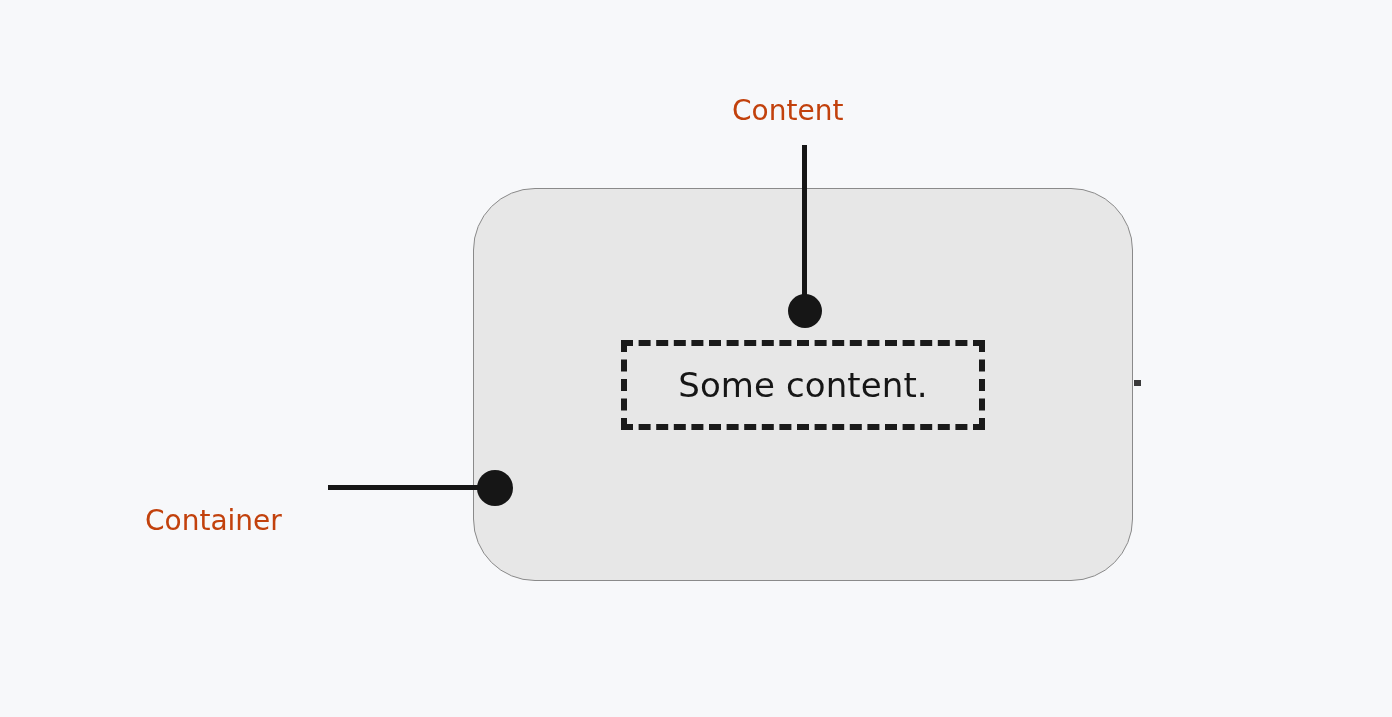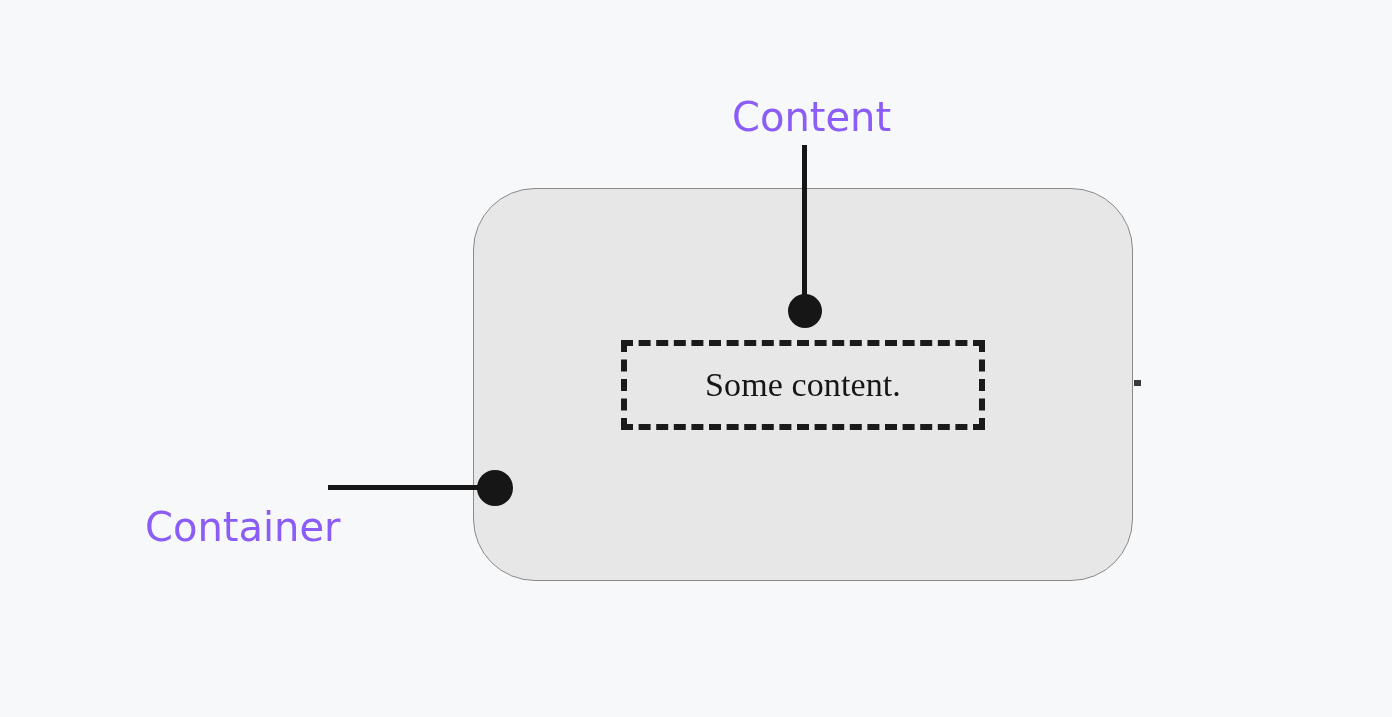--- a/index.html
+++ b/index.html
@@ -47,28 +47,27 @@
     display: flex;
     align-items: center;
     justify-content: center;
   }
   .content-box-text {
     font-size: 34px;
     color: #161616;
     line-height: 1;
     white-space: nowrap;
     letter-spacing: 0.1px;
-    font-family: Liberation Serif, serif;
   }
 
   
   .callout-label {
     position: absolute;
-    font-size: 40px;
-    color: #8b5cf6;
+    font-size: 28px;
+    color: #c2410c;
     line-height: 1;
     white-space: nowrap;
   }
   #content-label {
     left: 732px;
     top: 97px;
   }
   #container-label {
     left: 145px;
     top: 471px;

